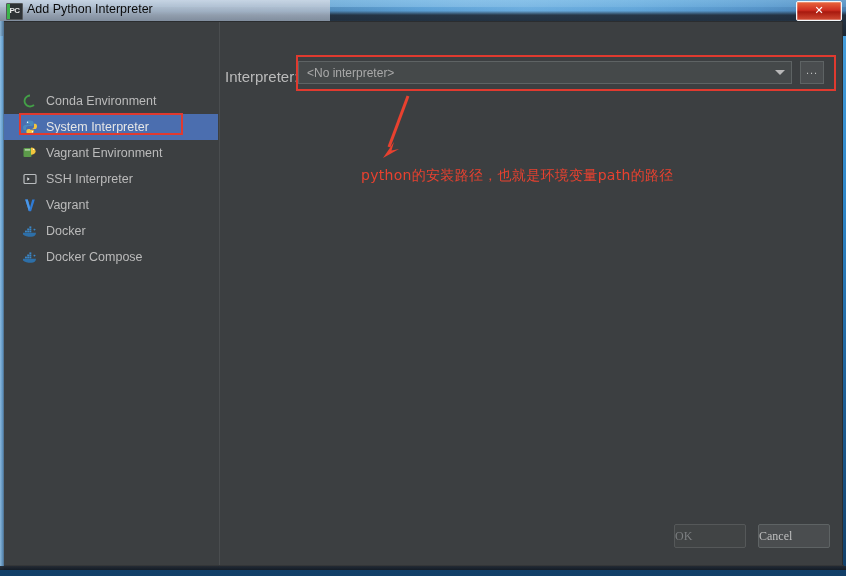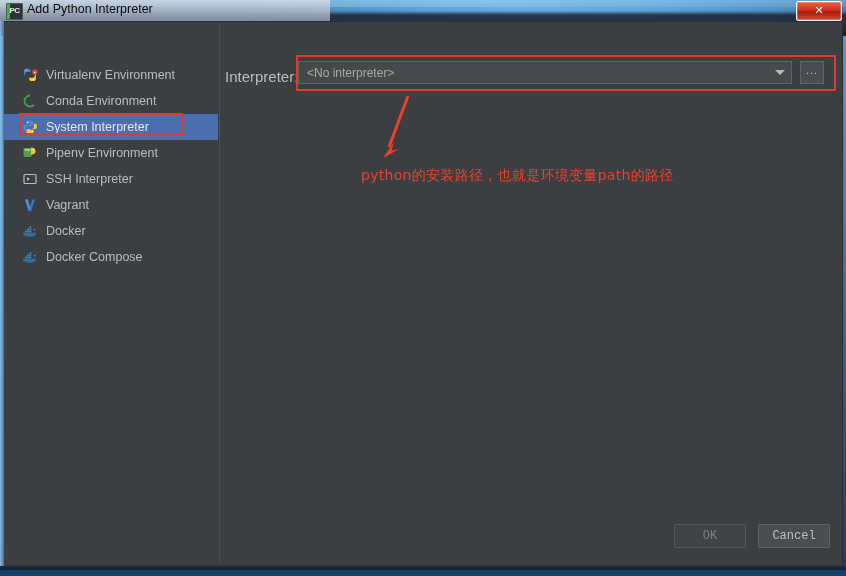--- a/index.html
+++ b/index.html
@@ -308,24 +308,23 @@
   .btn {
     position: absolute;
     top: 10px;
     width: 72px; height: 24px;
     background: #4a4d4f;
     border: 1px solid #5e6364;
     border-radius: 2px;
     box-sizing: border-box;
     font-size: 12px;
     line-height: 22px;
-    text-align: center;
     color: #bfbfbf;
     cursor: pointer;
-    font-family: Liberation Mono, monospace;
+    font-family: Liberation Serif, serif;
   }
   .btn.disabled {
     color: #7c7f81;
     background: #414445;
     border-color: #555859;
     cursor: default;
   }
   #ok-button { left: 670px; }
   #cancel-button { left: 754px; }
 
@@ -350,33 +349,20 @@
       <div class="titlebar-shade"></div>
       <div class="title-icon">PC</div>
       <div class="title-text">Add Python Interpreter</div>
       <div class="close-btn">✕</div>
     </div>
 
     <div class="dialog">
 
       <div class="sidebar">
 
-        <div class="sb-item" style="top:40px">
-          <span class="sb-icon">
-            <svg width="16" height="16" viewBox="0 0 16 16">
-              <path d="M2 3.5c0-1 .9-1.8 2-1.8h2.6c1.1 0 2 .8 2 1.8v1.6H5.2c-1.3 0-2.3 1-2.3 2.2v1.2H3c-.6 0-1-.6-1-1.3z" fill="#4a86c8"></path>
-              <circle cx="4.2" cy="3.2" r=".6" fill="#fff"></circle>
-              <path d="M13.8 12.3c0 1-.9 1.8-2 1.8H9.2c-1.1 0-2-.8-2-1.8v-1.6h3.4c1.3 0 2.3-1 2.3-2.2V7.3h.1c.6 0 1 .6 1 1.3z" fill="#f5c542"></path>
-              <circle cx="11.6" cy="12.6" r=".6" fill="#fff"></circle>
-              <circle cx="12.9" cy="5.2" r="2.6" fill="#d94f3d"></circle>
-              <path d="M12 4.4l1.8 1.6-1.8.2z" fill="#fff"></path>
-            </svg>
-          </span>
-          <span class="sb-label">Virtualenv Environment</span>
-        </div>
 
         <div class="sb-item" style="top:66px">
           <span class="sb-icon">
             <svg width="16" height="16" viewBox="0 0 16 16">
               <path d="M8 1.6a6.4 6.4 0 1 0 4.6 10.9l-1.3-1.2A4.6 4.6 0 1 1 8 3.4z" fill="#43a047"></path>
             </svg>
           </span>
           <span class="sb-label">Conda Environment</span>
         </div>
 
@@ -394,21 +380,21 @@
 
         <div class="sb-item" style="top:118px">
           <span class="sb-icon">
             <svg width="16" height="16" viewBox="0 0 16 16">
               <rect x="1.5" y="3" width="8" height="9" rx="1" fill="#5c9b4a"></rect>
               <rect x="2.8" y="4.3" width="5.4" height="1.2" fill="#cfe8c4"></rect>
               <path d="M9 2.6c2.6 0 4.6 1.6 4.6 3.6S11.6 9.8 9 9.8z" fill="#f2c53d"></path>
               <circle cx="11.6" cy="4.4" r=".6" fill="#fff"></circle>
             </svg>
           </span>
-          <span class="sb-label">Pipenv Environment</span>
+          <span class="sb-label">Vagrant Environment</span>
         </div>
 
         <div class="sb-item" style="top:144px">
           <span class="sb-icon">
             <svg width="16" height="16" viewBox="0 0 16 16">
               <rect x="2" y="3.5" width="12" height="9" rx="1" fill="none" stroke="#b9bcbe" stroke-width="1.2"></rect>
               <path d="M5.3 6.2l2.4 1.8-2.4 1.8z" fill="#e8eaeb"></path>
             </svg>
           </span>
           <span class="sb-label">SSH Interpreter</span>

